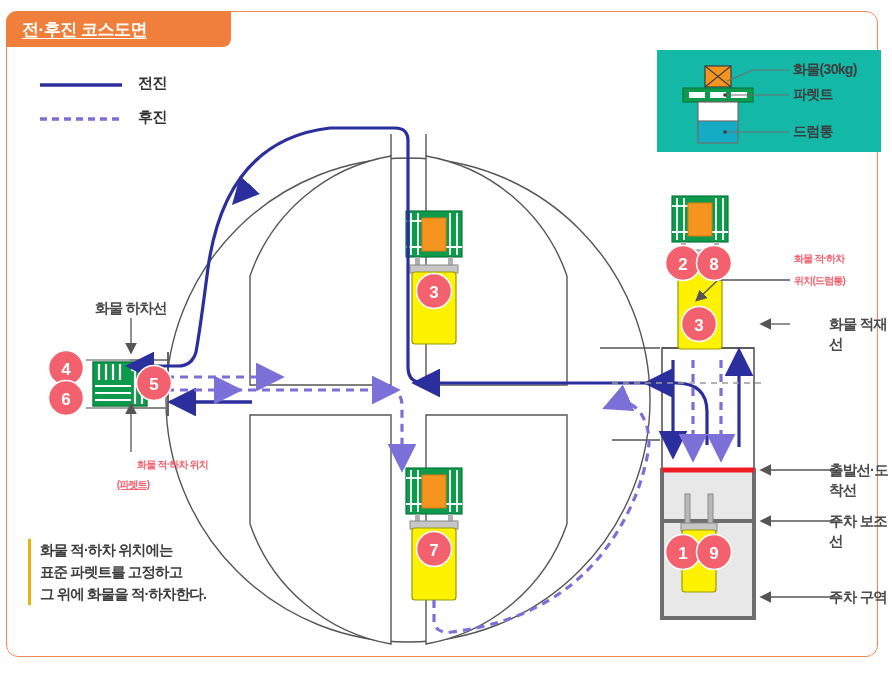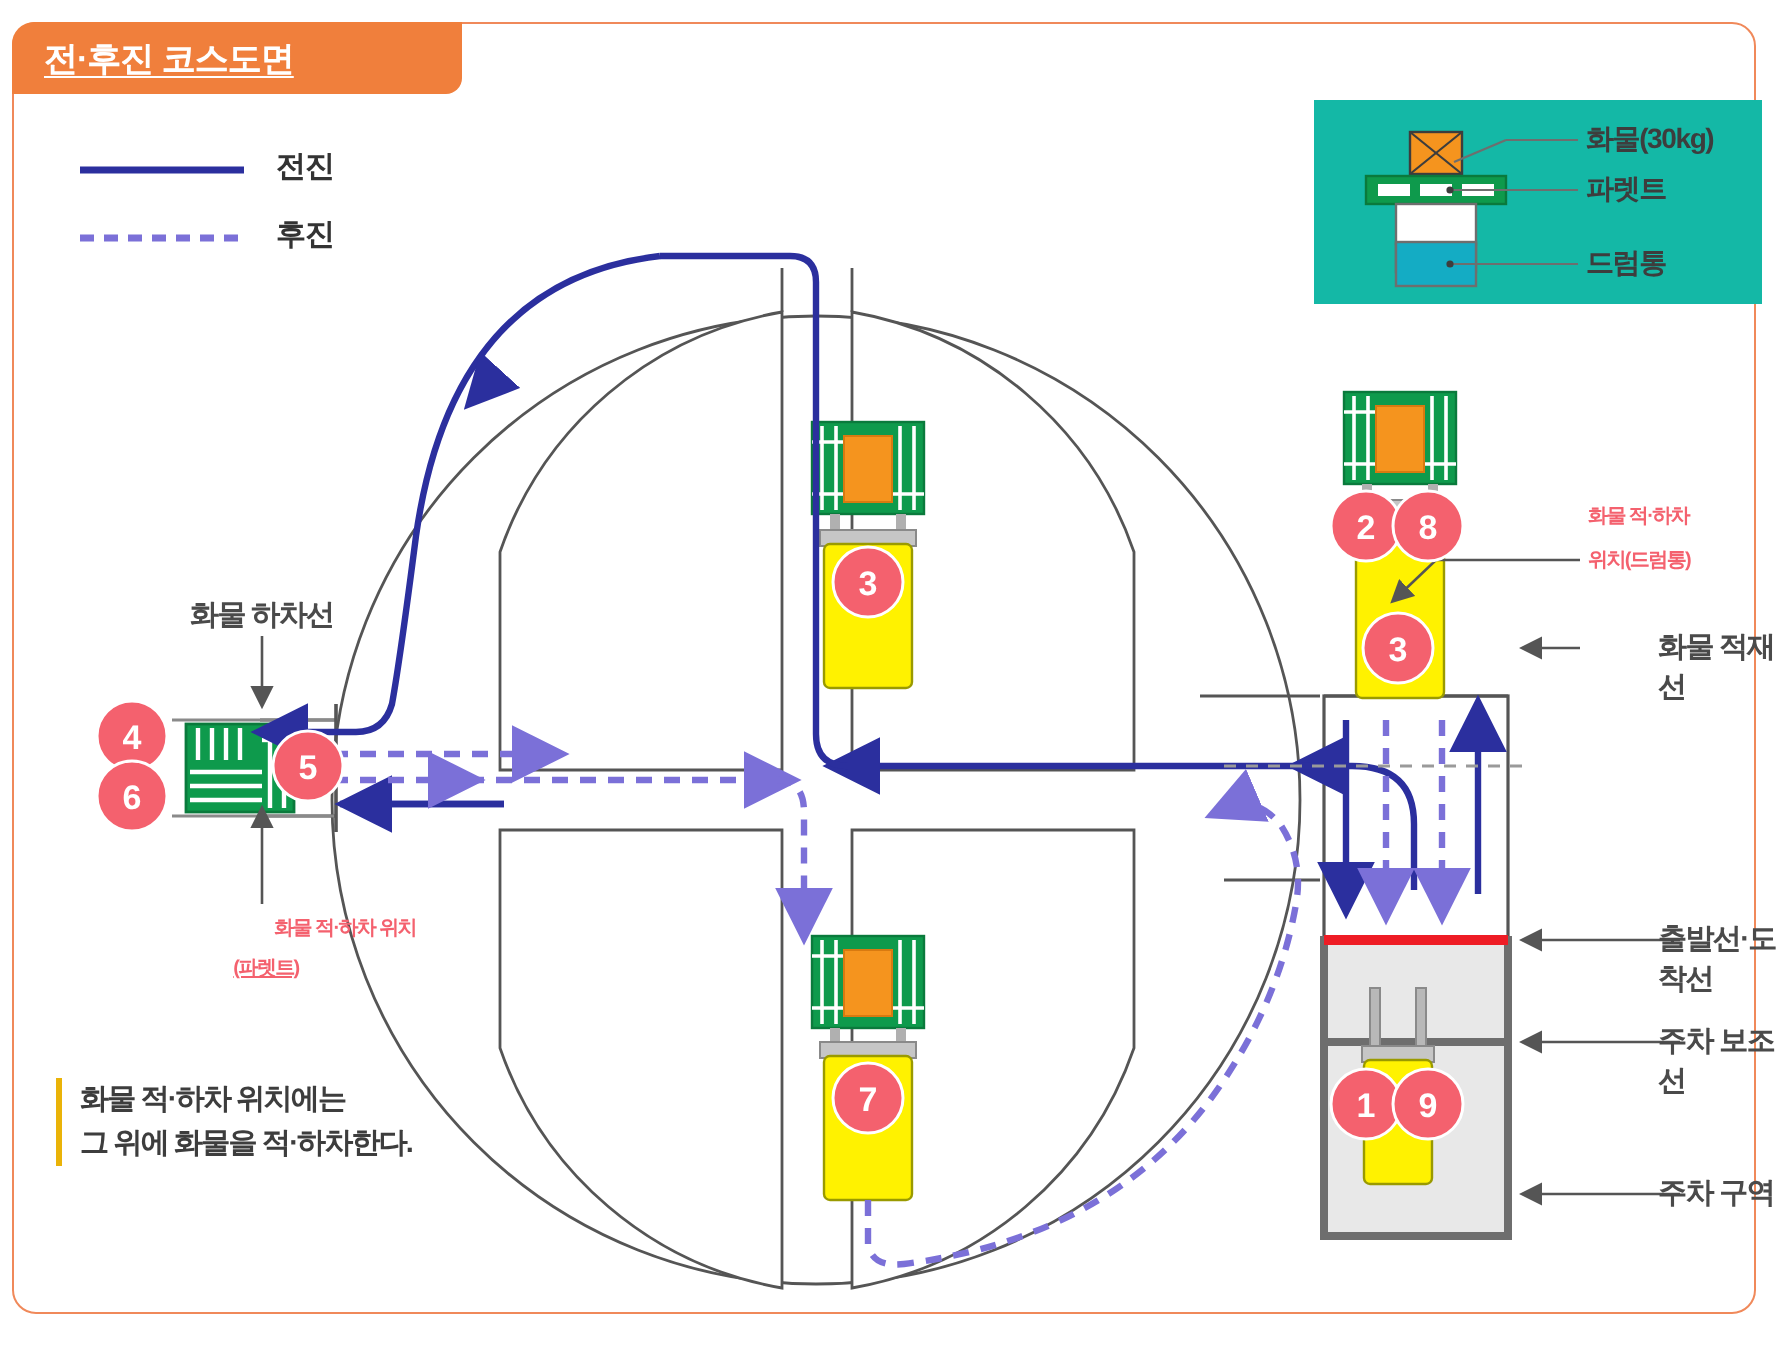--- a/index.html
+++ b/index.html
@@ -295,16 +295,17 @@
   <div class="lbl-pink" style="left:794px;top:252px;">화물 적·하차</div>
   <div class="lbl-pink" style="left:794px;top:274px;">위치(드럼통)</div>
 
   <div class="lbl-gray" style="left:794px;top:315px;">화물 적재선</div>
   <div class="lbl-gray" style="left:794px;top:461px;">출발선·도착선</div>
   <div class="lbl-gray" style="left:794px;top:512px;">주차 보조선</div>
   <div class="lbl-gray" style="left:794px;top:588px;">주차 구역</div>
 
   <div id="note">
     <div>화물 적·하차 위치에는</div>
+    <div>표준 파렛트를 고정하고</div>
     <div>그 위에 화물을 적·하차한다.</div>
   </div>
 
 </div>
 
 </body></html>

